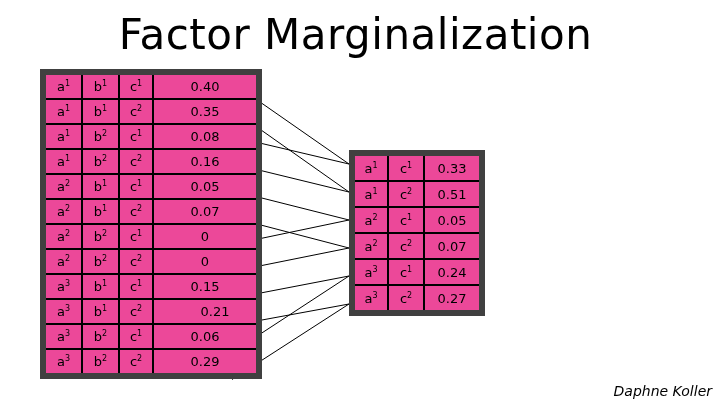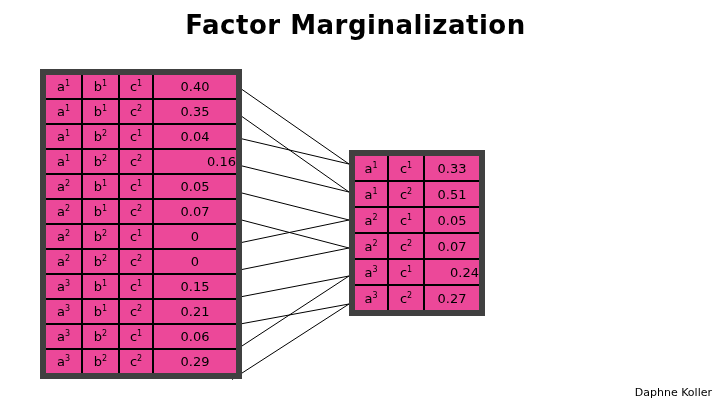--- a/index.html
+++ b/index.html
@@ -14,22 +14,22 @@
     overflow: hidden;
     font-family: "DejaVu Sans", sans-serif;
     color: #000000;
   }
   .title {
     position: absolute;
     top: 10px;
     left: 0;
     width: 711px;
     text-align: center;
-    font-size: 26px;
-    font-weight: 700;
+    font-size: 42px;
+    font-weight: 400;
     letter-spacing: 0.5px;
   }
   table.factor {
     position: absolute;
     border-collapse: collapse;
     table-layout: fixed;
     border: 6px solid #404040;
     background: #ec4899;
   }
   table.factor td {
@@ -57,21 +57,22 @@
     left: 0;
     top: 0;
     width: 720px;
     height: 405px;
     pointer-events: none;
   }
   .credit {
     position: absolute;
     right: 8px;
     bottom: 6px;
-    font-size: 11px;
+    font-size: 14px;
+    font-style: italic;
   }
 </style>
 </head>
 <body>
 
 <div class="title">Factor Marginalization</div>
 
 <svg id="lines-svg" viewBox="0 0 720 405">
     <line x1="232" y1="82.5" x2="349" y2="164" stroke="#000000" stroke-width="1"></line>
     <line x1="232" y1="109.5" x2="349" y2="192" stroke="#000000" stroke-width="1"></line>
@@ -98,27 +99,27 @@
       <tr>
         <td style="width: 35px; height: 23px;">a<sup>1</sup></td>
         <td style="width: 35px; height: 23px;">b<sup>1</sup></td>
         <td style="width: 32px; height: 23px;">c<sup>2</sup></td>
         <td style="width: 82px; height: 23px;">0.35</td>
       </tr>
       <tr>
         <td style="width: 35px; height: 23px;">a<sup>1</sup></td>
         <td style="width: 35px; height: 23px;">b<sup>2</sup></td>
         <td style="width: 32px; height: 23px;">c<sup>1</sup></td>
-        <td style="width: 82px; height: 23px;">0.04</td>
-      </tr>
-      <tr>
-        <td style="width: 35px; height: 23px;">a<sup>1</sup></td>
-        <td style="width: 35px; height: 23px;">b<sup>2</sup></td>
-        <td style="width: 32px; height: 23px;">c<sup>2</sup></td>
-        <td style="width: 82px; height: 23px; text-align: right;">0.16</td>
+        <td style="width: 82px; height: 23px;">0.08</td>
+      </tr>
+      <tr>
+        <td style="width: 35px; height: 23px;">a<sup>1</sup></td>
+        <td style="width: 35px; height: 23px;">b<sup>2</sup></td>
+        <td style="width: 32px; height: 23px;">c<sup>2</sup></td>
+        <td style="width: 82px; height: 23px;">0.16</td>
       </tr>
       <tr>
         <td style="width: 35px; height: 23px;">a<sup>2</sup></td>
         <td style="width: 35px; height: 23px;">b<sup>1</sup></td>
         <td style="width: 32px; height: 23px;">c<sup>1</sup></td>
         <td style="width: 82px; height: 23px;">0.05</td>
       </tr>
       <tr>
         <td style="width: 35px; height: 23px;">a<sup>2</sup></td>
         <td style="width: 35px; height: 23px;">b<sup>1</sup></td>
@@ -140,21 +141,21 @@
       <tr>
         <td style="width: 35px; height: 23px;">a<sup>3</sup></td>
         <td style="width: 35px; height: 23px;">b<sup>1</sup></td>
         <td style="width: 32px; height: 23px;">c<sup>1</sup></td>
         <td style="width: 82px; height: 23px;">0.15</td>
       </tr>
       <tr>
         <td style="width: 35px; height: 23px;">a<sup>3</sup></td>
         <td style="width: 35px; height: 23px;">b<sup>1</sup></td>
         <td style="width: 32px; height: 23px;">c<sup>2</sup></td>
-        <td style="width: 82px; height: 23px;">0.21</td>
+        <td style="width: 82px; height: 23px; padding-left: 20px;">0.21</td>
       </tr>
       <tr>
         <td style="width: 35px; height: 23px;">a<sup>3</sup></td>
         <td style="width: 35px; height: 23px;">b<sup>2</sup></td>
         <td style="width: 32px; height: 23px;">c<sup>1</sup></td>
         <td style="width: 82px; height: 23px;">0.06</td>
       </tr>
       <tr>
         <td style="width: 35px; height: 23px;">a<sup>3</sup></td>
         <td style="width: 35px; height: 23px;">b<sup>2</sup></td>
@@ -182,21 +183,21 @@
         <td style="width: 54px; height: 24px;">0.05</td>
       </tr>
       <tr>
         <td style="width: 32px; height: 24px;">a<sup>2</sup></td>
         <td style="width: 34px; height: 24px;">c<sup>2</sup></td>
         <td style="width: 54px; height: 24px;">0.07</td>
       </tr>
       <tr>
         <td style="width: 32px; height: 24px;">a<sup>3</sup></td>
         <td style="width: 34px; height: 24px;">c<sup>1</sup></td>
-        <td style="width: 54px; height: 24px; text-align: right;">0.24</td>
+        <td style="width: 54px; height: 24px;">0.24</td>
       </tr>
       <tr>
         <td style="width: 32px; height: 24px;">a<sup>3</sup></td>
         <td style="width: 34px; height: 24px;">c<sup>2</sup></td>
         <td style="width: 54px; height: 24px;">0.27</td>
       </tr>
     </tbody>
 </table>
 
 <div class="credit">Daphne Koller</div>

